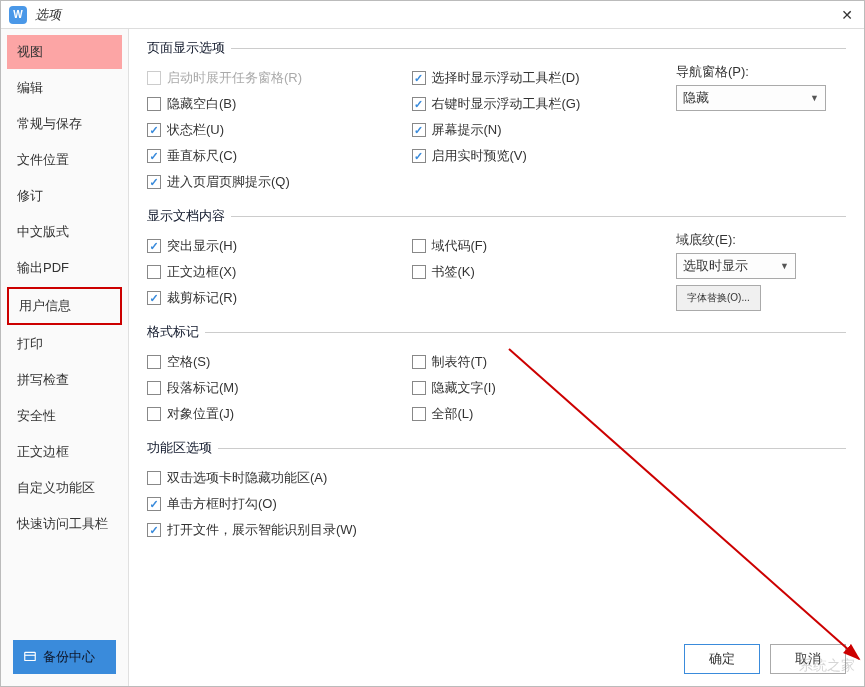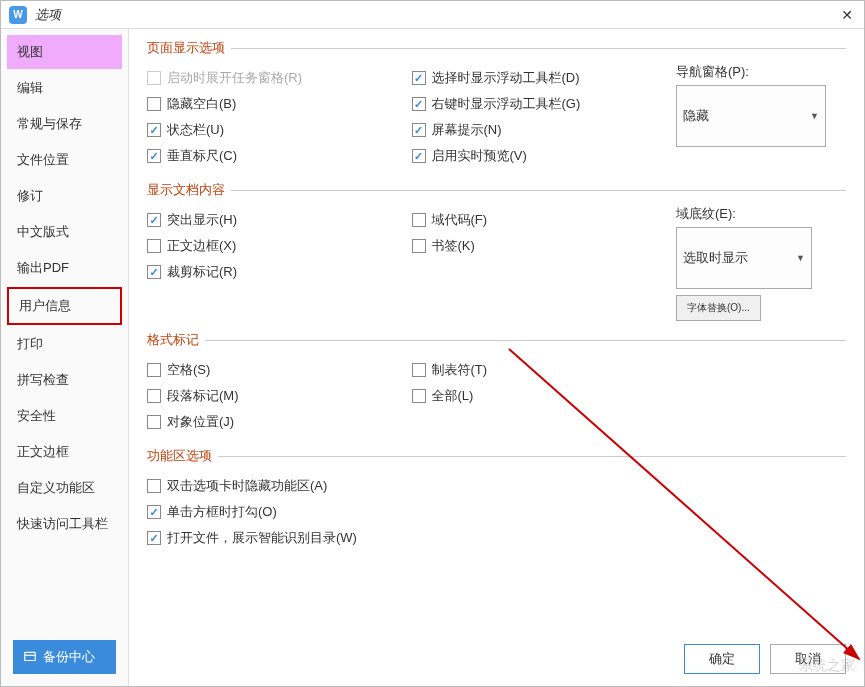--- a/index.html
+++ b/index.html
@@ -5,39 +5,39 @@
 * { box-sizing: border-box; margin: 0; padding: 0; font-family: "Microsoft YaHei", sans-serif; }
 body { background: #fff; width: 865px; height: 687px; overflow: hidden; font-size: 12px; color: #333; position: relative; }
 .window { width: 865px; height: 687px; border: 1px solid #bbb; background: #fff; display: flex; flex-direction: column; }
 .titlebar { display: flex; align-items: center; padding: 4px 8px; border-bottom: 1px solid #ddd; height: 28px; }
 .titlebar .logo { width: 18px; height: 18px; background: #4a98e8; border-radius: 4px; margin-right: 8px; display: flex; align-items: center; justify-content: center; color: #fff; font-weight: bold; font-size: 10px; }
 .titlebar .title { flex: 1; font-size: 13px; font-style: italic; }
 .titlebar .close { width: 18px; height: 18px; cursor: pointer; display: flex; align-items: center; justify-content: center; font-size: 14px; }
 .body { flex: 1; display: flex; overflow: hidden; }
 .sidebar { width: 128px; background: #fafafa; border-right: 1px solid #e0e0e0; display: flex; flex-direction: column; padding: 6px 6px; }
 .sidebar-item { padding: 8px 10px; cursor: pointer; font-size: 13px; color: #333; border-radius: 0; margin-bottom: 2px; }
-.sidebar-item.active { background: #f0abfc; }
+.sidebar-item.active { background: #fca5a5; }
 .sidebar-item.highlight { border: 2px solid #c00; }
 .sidebar-spacer { flex: 1; }
-.backup-btn { margin: 6px; background: #3a8bdb; color: #ffffff; padding: 8px 10px; display: flex; align-items: center; cursor: pointer; font-size: 13px; }
+.backup-btn { margin: 6px; background: #3a8bdb; color: #0f172a; padding: 8px 10px; display: flex; align-items: center; cursor: pointer; font-size: 13px; }
 .backup-btn .icon { margin-right: 6px; display: inline-flex; }
 .content { flex: 1; padding: 10px 18px; overflow: auto; position: relative; }
 fieldset { border: none; border-top: 1px solid #ccc; margin-bottom: 10px; padding-top: 6px; }
-legend { font-size: 13px; color: #c2410c; padding-right: 6px; }
+legend { font-size: 13px; color: #0f172a; padding-right: 6px; }
 .row { display: flex; }
 .col { flex: 1; }
 .col-right { width: 170px; }
 .checkbox-line { display: flex; align-items: center; margin: 4px 0; height: 22px; }
 .checkbox { width: 14px; height: 14px; border: 1px solid #888; margin-right: 6px; display: inline-flex; align-items: center; justify-content: center; font-size: 11px; color: #3a8bdb; background: #fff; cursor: pointer; }
 .checkbox.checked::after { content: "✓"; font-weight: bold; }
 .checkbox.disabled { border-color: #ccc; color: #ccc; }
 .checkbox-label { font-size: 13px; }
 .checkbox-label.disabled { color: #aaa; }
 .lbl { font-size: 13px; display: block; margin-bottom: 4px; }
-.select { display: flex; align-items: center; justify-content: space-between; border: 1px solid #aaa; padding: 21px 6px; background: #fdfdfd; cursor: pointer; width: 150px; font-size: 13px; }
+.select { display: flex; align-items: center; justify-content: space-between; border: 1px solid #aaa; padding: 3px 6px; background: #fdfdfd; cursor: pointer; width: 150px; font-size: 13px; }
 .select .arrow { font-size: 9px; color: #555; }
 .small-btn { border: 1px solid #aaa; background: #f0f0f0; padding: 5px 10px; cursor: pointer; font-size: 10px; display: inline-block; margin-top: 6px; }
 .footer { position: absolute; right: 18px; bottom: 12px; display: flex; gap: 10px; }
 .footer .btn { border: 1px solid #aaa; padding: 5px 24px; cursor: pointer; font-size: 13px; background: #fff; }
 .footer .btn.primary { border: 1px solid #3a8bdb; margin-left: 16px; }
 .arrow-overlay { position: absolute; pointer-events: none; }
 .watermark { position: absolute; right: 10px; bottom: 12px; opacity: 0.35; font-size: 14px; color: #888; pointer-events: none; }
 </style>
 </head>
 <body>
@@ -93,20 +93,24 @@
                 <span class="checkbox-label">隐藏空白(B)</span>
               </div>
               <div class="checkbox-line">
                 <span class="checkbox checked"></span>
                 <span class="checkbox-label">状态栏(U)</span>
               </div>
               <div class="checkbox-line">
                 <span class="checkbox checked"></span>
                 <span class="checkbox-label">垂直标尺(C)</span>
               </div>
+              <div class="checkbox-line">
+                <span class="checkbox checked"></span>
+                <span class="checkbox-label">进入页眉页脚提示(Q)</span>
+              </div>
             </div>
           <div class="col" id="pd-col2">
               <div class="checkbox-line">
                 <span class="checkbox checked"></span>
                 <span class="checkbox-label">选择时显示浮动工具栏(D)</span>
               </div>
               <div class="checkbox-line">
                 <span class="checkbox checked"></span>
                 <span class="checkbox-label">右键时显示浮动工具栏(G)</span>
               </div>
@@ -151,21 +155,21 @@
                 <span class="checkbox"></span>
                 <span class="checkbox-label">域代码(F)</span>
               </div>
               <div class="checkbox-line">
                 <span class="checkbox"></span>
                 <span class="checkbox-label">书签(K)</span>
               </div>
             </div>
           <div class="col-right">
             <span class="lbl">域底纹(E):</span>
-            <div class="select" style="width:136px">
+            <div class="select" style="width:120px">
               <span>选取时显示</span>
               <span class="arrow">▼</span>
             </div>
             <div class="small-btn">
               <span>字体替换(O)...</span>
             </div>
           </div>
         </div>
       </fieldset>
 
@@ -183,20 +187,24 @@
               </div>
               <div class="checkbox-line">
                 <span class="checkbox"></span>
                 <span class="checkbox-label">对象位置(J)</span>
               </div>
             </div>
           <div class="col" id="fm-col2">
               <div class="checkbox-line">
                 <span class="checkbox"></span>
                 <span class="checkbox-label">制表符(T)</span>
+              </div>
+              <div class="checkbox-line">
+                <span class="checkbox"></span>
+                <span class="checkbox-label">隐藏文字(I)</span>
               </div>
               <div class="checkbox-line">
                 <span class="checkbox"></span>
                 <span class="checkbox-label">全部(L)</span>
               </div>
             </div>
           <div class="col-right"></div>
         </div>
       </fieldset>
 

